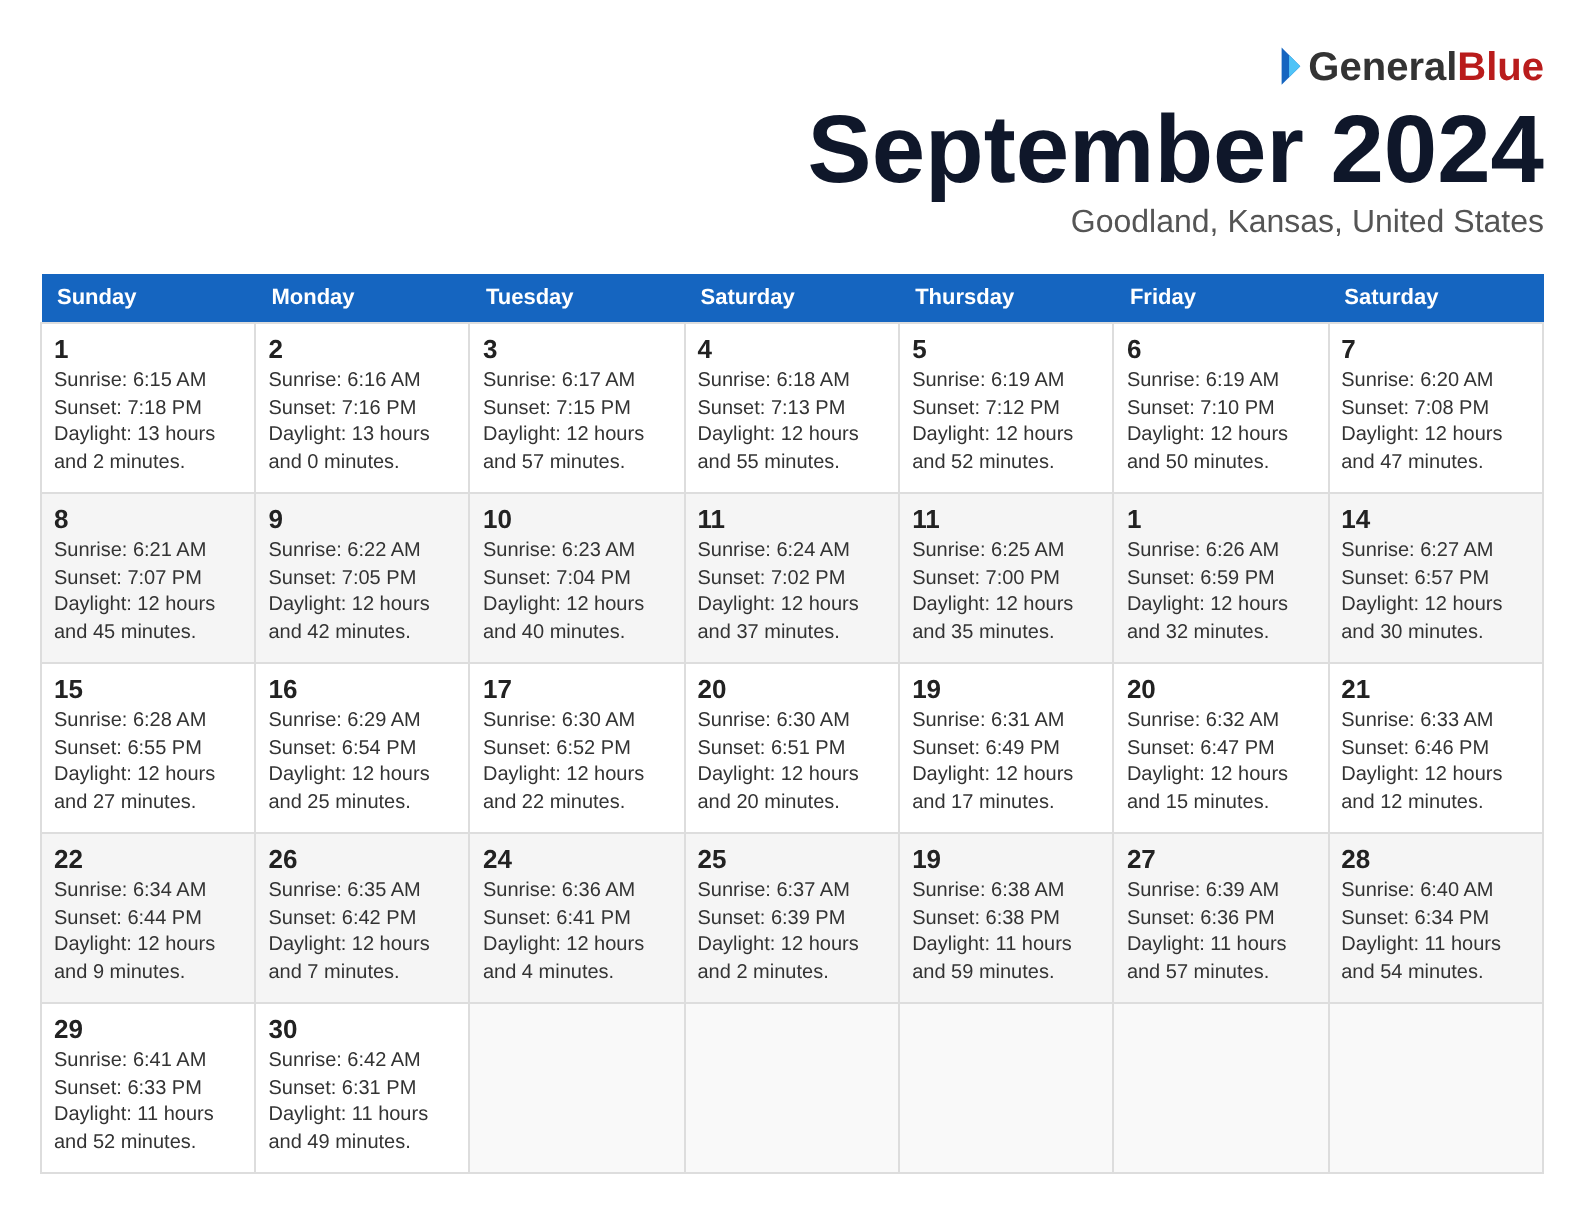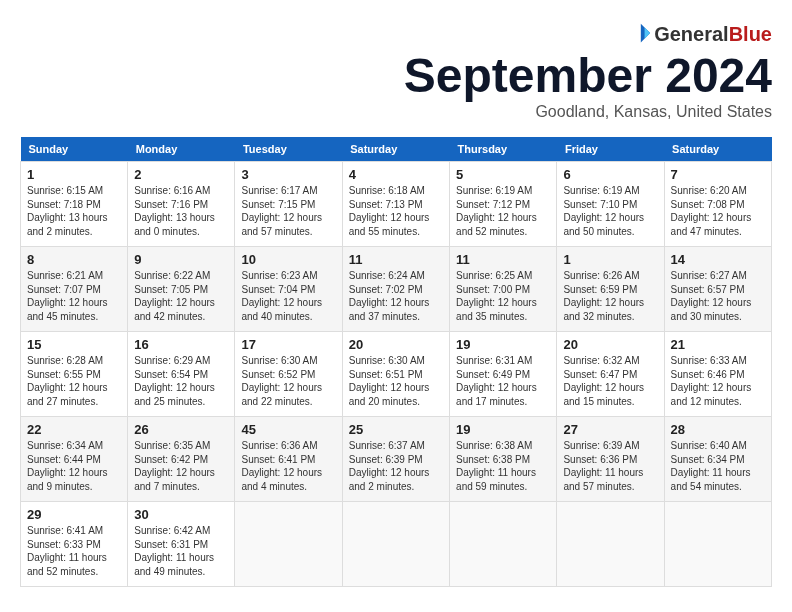--- a/index.html
+++ b/index.html
@@ -221,21 +221,21 @@
       <tr>
         <td>
           <span class="day-number">22</span>
           <div class="day-info">Sunrise: 6:34 AM<br>Sunset: 6:44 PM<br>Daylight: 12 hours and 9 minutes.</div>
         </td>
         <td>
           <span class="day-number">26</span>
           <div class="day-info">Sunrise: 6:35 AM<br>Sunset: 6:42 PM<br>Daylight: 12 hours and 7 minutes.</div>
         </td>
         <td>
-          <span class="day-number">45</span>
+          <span class="day-number">24</span>
           <div class="day-info">Sunrise: 6:36 AM<br>Sunset: 6:41 PM<br>Daylight: 12 hours and 4 minutes.</div>
         </td>
         <td>
           <span class="day-number">25</span>
           <div class="day-info">Sunrise: 6:37 AM<br>Sunset: 6:39 PM<br>Daylight: 12 hours and 2 minutes.</div>
         </td>
         <td>
           <span class="day-number">19</span>
           <div class="day-info">Sunrise: 6:38 AM<br>Sunset: 6:38 PM<br>Daylight: 11 hours and 59 minutes.</div>
         </td>

